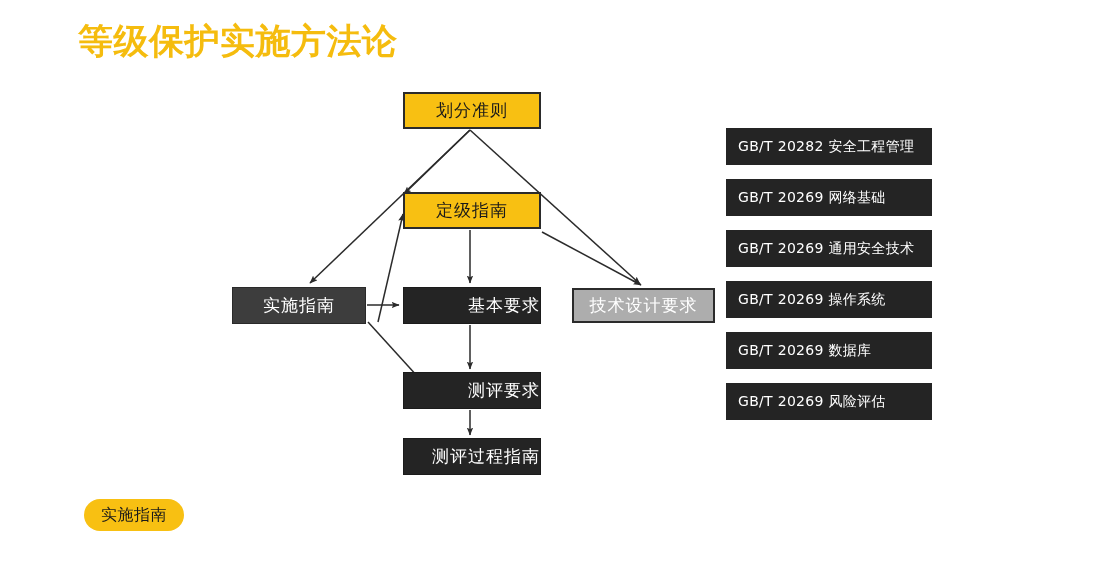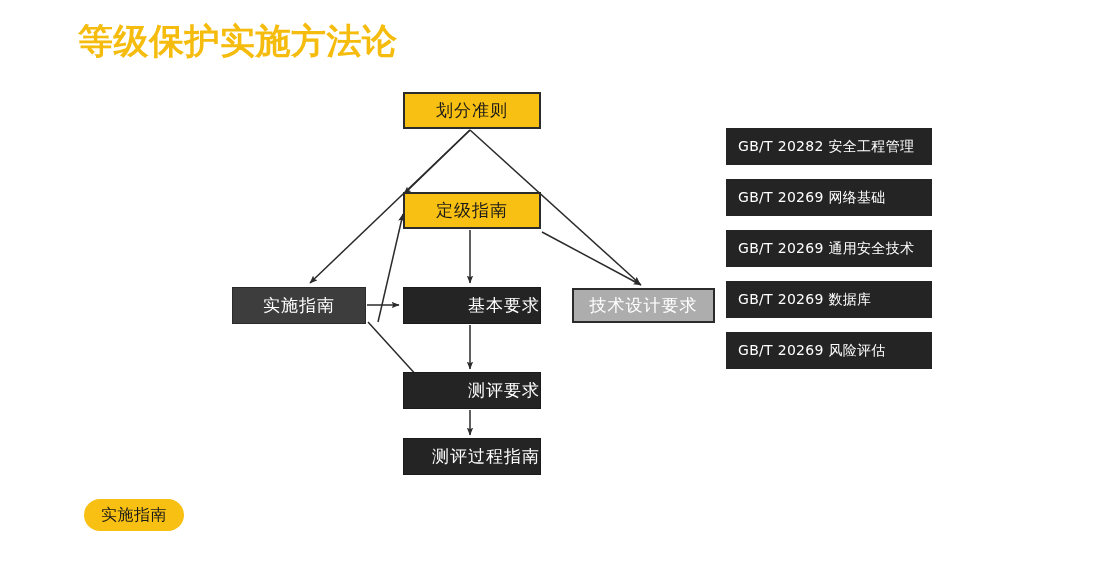--- a/index.html
+++ b/index.html
@@ -200,20 +200,23 @@
     <div class="standard-item">
       <span>GB/T 20282 安全工程管理</span>
     </div>
     <div class="standard-item">
       <span>GB/T 20269 网络基础</span>
     </div>
     <div class="standard-item">
       <span>GB/T 20269 通用安全技术</span>
     </div>
     <div class="standard-item">
+      <span>GB/T 20269 操作系统</span>
+    </div>
+    <div class="standard-item">
       <span>GB/T 20269 数据库</span>
     </div>
     <div class="standard-item">
       <span>GB/T 20269 风险评估</span>
     </div>
   </div>
 
   <div id="footer-badge">
     <span>实施指南</span>
   </div>

